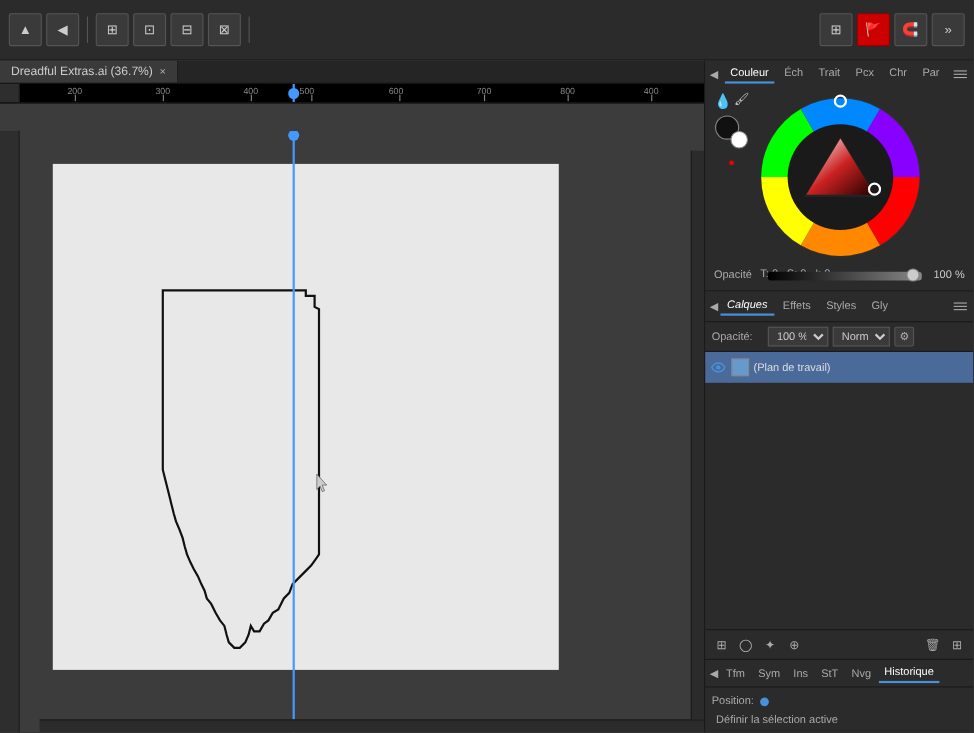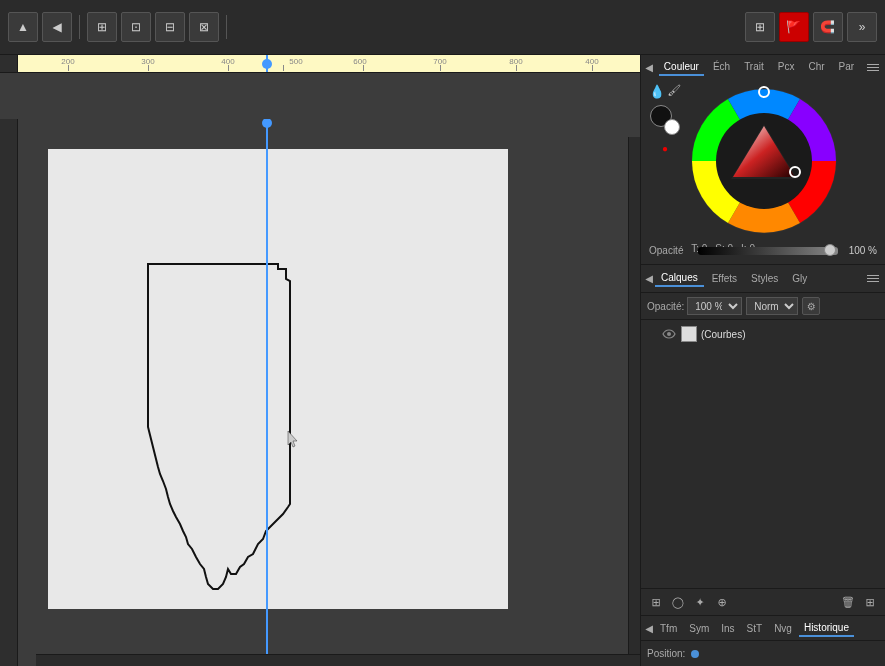--- a/index.html
+++ b/index.html
@@ -54,21 +54,21 @@
 
     
     .canvas-wrapper {
       flex: 1;
       background: #3c3c3c;
       position: relative;
       overflow: hidden;
     }
     .ruler-top {
       height: 18px;
-      background: #fef9c3;
+      background: #000000;
       border-bottom: 1px solid #1a1a1a;
       position: relative;
       overflow: hidden;
     }
     .ruler-left {
       width: 18px;
       background: #2e2e2e;
       border-right: 1px solid #1a1a1a;
       position: absolute;
       top: 18px;
@@ -255,32 +255,33 @@
     }
     .layer-tab {
       font-size: 10px;
       padding: 2px 6px;
       color: #aaa;
       cursor: pointer;
     }
     .layer-tab.active {
       color: #fff;
       border-bottom: 2px solid #4a90d9;
+      font-style: italic;
     }
     .layers-controls {
       display: flex;
       align-items: center;
       gap: 4px;
       padding: 4px 6px;
       border-bottom: 1px solid #1a1a1a;
     }
     .opacity-control {
       display: flex;
       align-items: center;
-      gap: 3px;
+      gap: 14px;
     }
     .opacity-control span {
       font-size: 10px;
       color: #aaa;
     }
     .opacity-dropdown {
       background: #3a3a3a;
       border: 1px solid #555;
       color: #ccc;
       font-size: 10px;
@@ -502,32 +503,38 @@
   <div class="toolbar-btn">⊞</div>
   <div class="toolbar-btn" style="background:#c00; border-color:#900;">🚩</div>
   <div class="toolbar-btn">🧲</div>
   <div class="toolbar-btn">»</div>
 </div>
 
 <div class="main-area">
 
   <div class="canvas-wrapper">
 
+    <div class="doc-tabs">
+      <div class="doc-tab">
+        <span>Dreadful Extras.ai (36.7%)</span>
+        <span class="doc-tab-close">×</span>
+      </div>
+    </div>
 
     <div class="ruler-top">
       <div class="ruler-corner"></div>
 
       <div style="position:absolute; left:18px; top:0; right:0; bottom:0; overflow:hidden;">
         <div class="tick-label" style="left:50px">200</div>
         <div class="tick" style="left:50px"></div>
         <div class="tick-label" style="left:130px">300</div>
         <div class="tick" style="left:130px"></div>
         <div class="tick-label" style="left:210px">400</div>
         <div class="tick" style="left:210px"></div>
-        <div class="tick-label" style="left:278px">500</div>
+        <div class="tick-label" style="left:261px">500</div>
         <div class="tick" style="left:265px"></div>
         <div class="tick-label" style="left:342px">600</div>
         <div class="tick" style="left:345px"></div>
         <div class="tick-label" style="left:422px">700</div>
         <div class="tick" style="left:422px"></div>
         <div class="tick-label" style="left:498px">800</div>
         <div class="tick" style="left:498px"></div>
         <div class="tick-label" style="left:574px">400</div>
         <div class="tick" style="left:574px"></div>
 
@@ -682,29 +689,29 @@
             <option>100 %</option>
           </select>
         </div>
         <select class="blend-dropdown">
           <option>Normal</option>
         </select>
         <div class="layers-btn">⚙</div>
       </div>
 
       <div>
-        <div class="layer-item sub">
+        <div class="layer-item selected">
           <div class="layer-visibility">
             <svg width="14" height="10" viewBox="0 0 14 10">
-              <path d="M7 1 C3 1 1 5 1 5 C1 5 3 9 7 9 C11 9 13 5 13 5 C13 5 11 1 7 1Z" fill="none" stroke="#888" stroke-width="1.2"></path>
-              <circle cx="7" cy="5" r="2" fill="#888"></circle>
+              <path d="M7 1 C3 1 1 5 1 5 C1 5 3 9 7 9 C11 9 13 5 13 5 C13 5 11 1 7 1Z" fill="none" stroke="#4a90d9" stroke-width="1.2"></path>
+              <circle cx="7" cy="5" r="2" fill="#4a90d9"></circle>
             </svg>
           </div>
-          <div class="layer-color-box" style="background:#ddd;"></div>
-          <span class="layer-label">(Courbes)</span>
+          <div class="layer-color-box" style="background:#6699cc;"></div>
+          <span class="layer-label">(Plan de travail)</span>
         </div>
       </div>
 
       <div style="flex:1;"></div>
 
       <div class="layers-bottom-bar">
         <div class="bottom-icon">⊞</div>
         <div class="bottom-icon">◯</div>
         <div class="bottom-icon">✦</div>
         <div class="bottom-icon">⊕</div>
@@ -723,17 +730,20 @@
         <span class="transform-tab">StT</span>
         <span class="transform-tab">Nvg</span>
         <span class="transform-tab active">Historique</span>
       </div>
 
       <div class="historique-panel">
         <div class="position-row">
           <span class="position-label">Position:</span>
           <div class="position-dot"></div>
         </div>
+        <div style="padding: 2px 0;">
+          <span class="action-btn">Définir la sélection active</span>
+        </div>
       </div>
     </div>
 
   </div>
 </div>
 
 </body></html>

